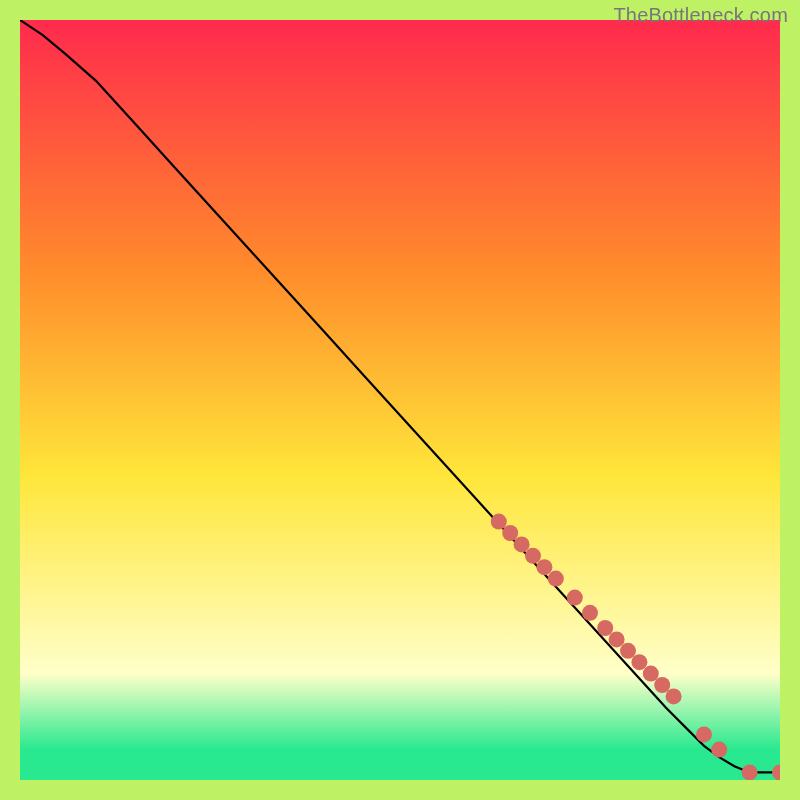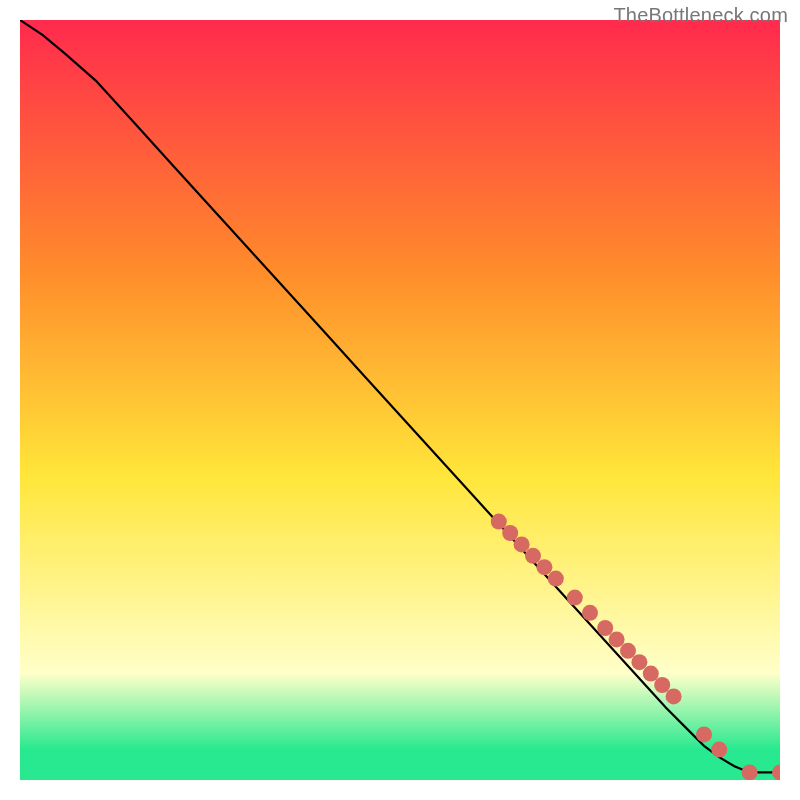--- a/index.html
+++ b/index.html
@@ -8,21 +8,21 @@
     width: 800px;
     height: 800px;
     background: #000;
     font-family: Arial, Helvetica, sans-serif;
     overflow: hidden;
   }
   .frame {
     position: relative;
     width: 800px;
     height: 800px;
-    background: #ffffff;
+    background: #bef264;
   }
   .watermark {
     position: absolute;
     top: 4px;
     right: 12px;
     color: #777;
     font-size: 20px;
     font-weight: 500;
     letter-spacing: 0.2px;
     z-index: 20;

